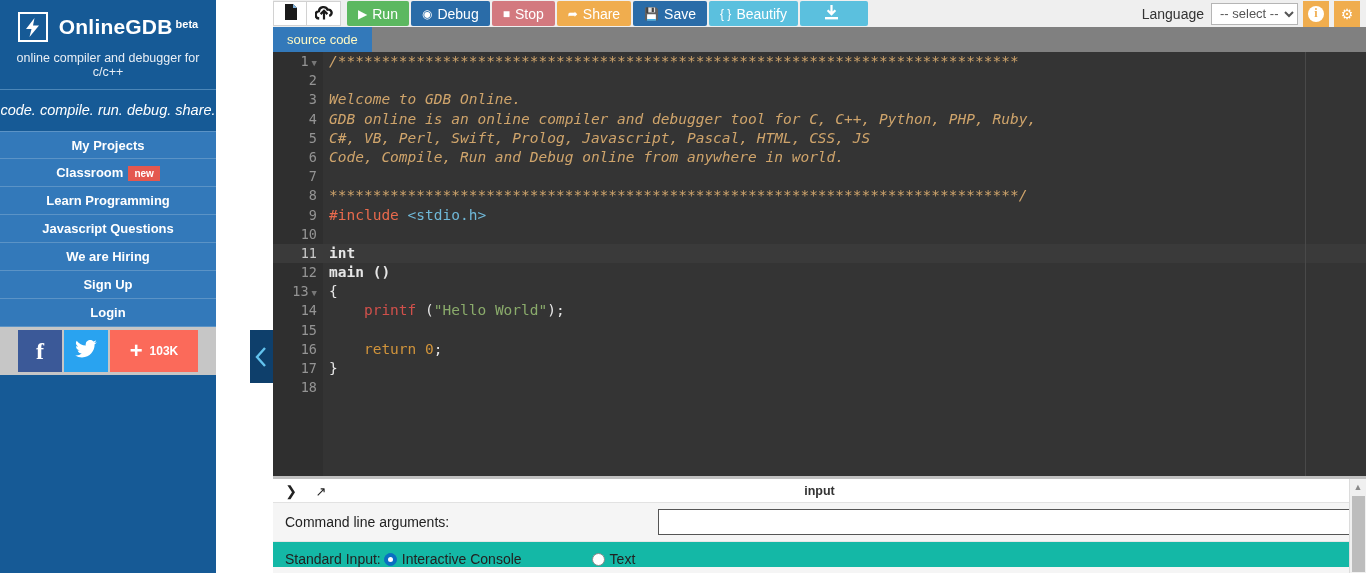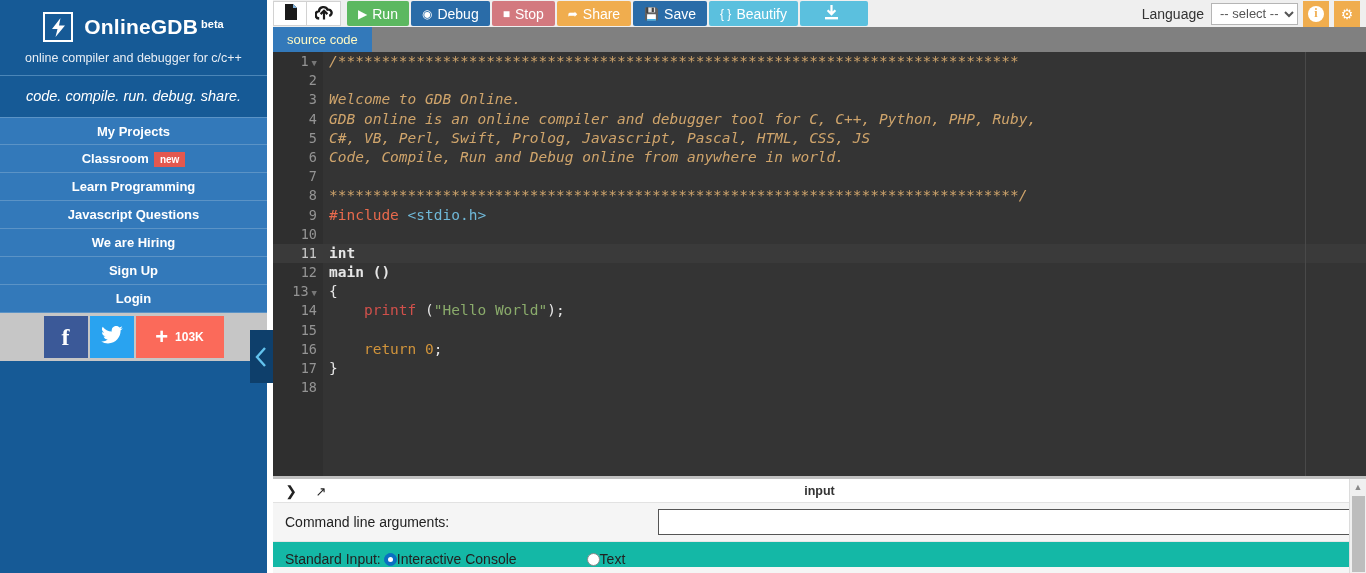--- a/index.html
+++ b/index.html
@@ -8,21 +8,21 @@
     width: 1366px; height: 573px;
     overflow: hidden;
     font-family: "Liberation Sans", sans-serif;
     background: #ffffff;
   }
   #app { position: relative; width: 1366px; height: 573px; }
 
   
   #sidebar {
     position: absolute; left: 0; top: 0;
-    width: 267px; height: 573px;
+    width: 216px; height: 573px;
     background: #165a96;
     overflow: hidden;
   }
   .brand-block { padding: 12px 0 10px; text-align: center; }
   .brand-row {
     display: flex; align-items: center; justify-content: center; gap: 11px;
   }
   .logo-box {
     width: 30px; height: 30px;
     border: 2px solid #ffffff;
@@ -231,21 +231,21 @@
     border: 1px solid #555; background: #ffffff;
     font-family: "Liberation Sans", sans-serif; font-size: 13px;
     padding: 0 6px; color: #222;
     margin-left: 197px;
   }
   .radio-row {
     display: flex; align-items: center;
     padding: 9px 12px 0 12px; background: #14b8a6;
   }
   .radio-row .form-label { margin-right: 3px; }
-  .radio-opt { display: flex; align-items: center; cursor: pointer; text-align: center; }
+  .radio-opt { display: flex; align-items: center; gap: 5px; cursor: pointer; text-align: center; }
   .radio-opt + .radio-opt { margin-left: 70px; }
   .radio-mark {
     width: 13px; height: 13px; border-radius: 50%;
     border: 1px solid #8a8a8a; background: #ffffff;
     display: flex; align-items: center; justify-content: center;
   }
   .radio-mark.on { border-color: #0a6fc2; background: #0a6fc2; }
   .radio-mark.on::after {
     content: ""; width: 5px; height: 5px; border-radius: 50%; background: #ffffff;
   }

